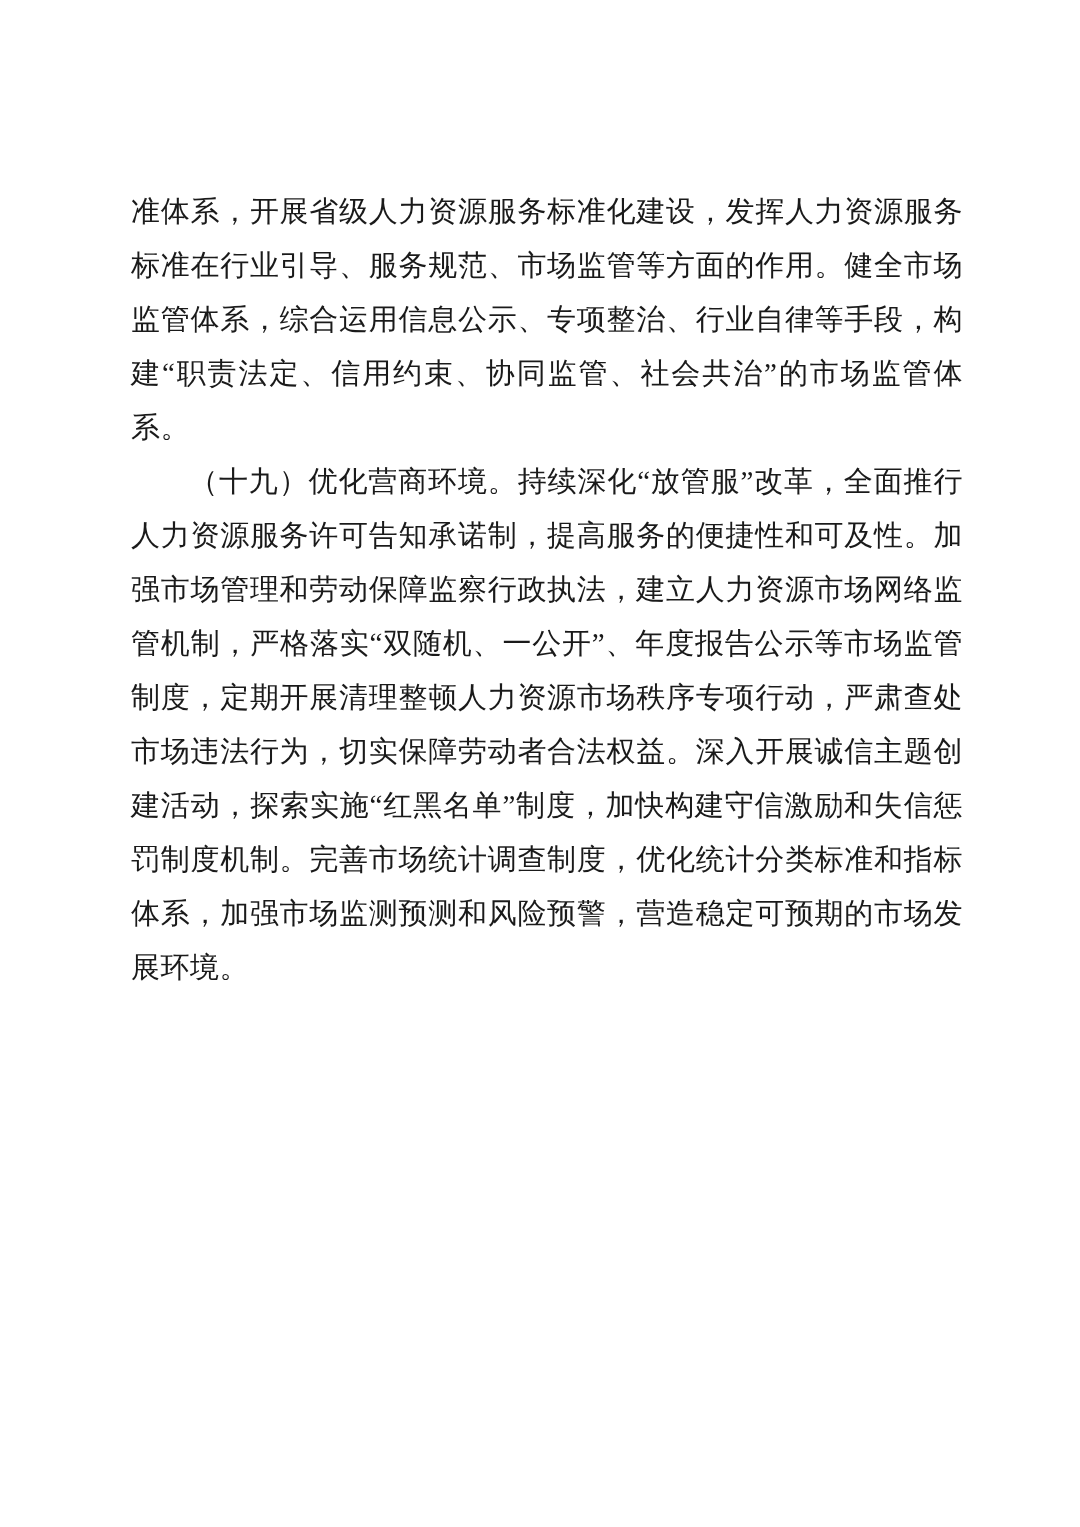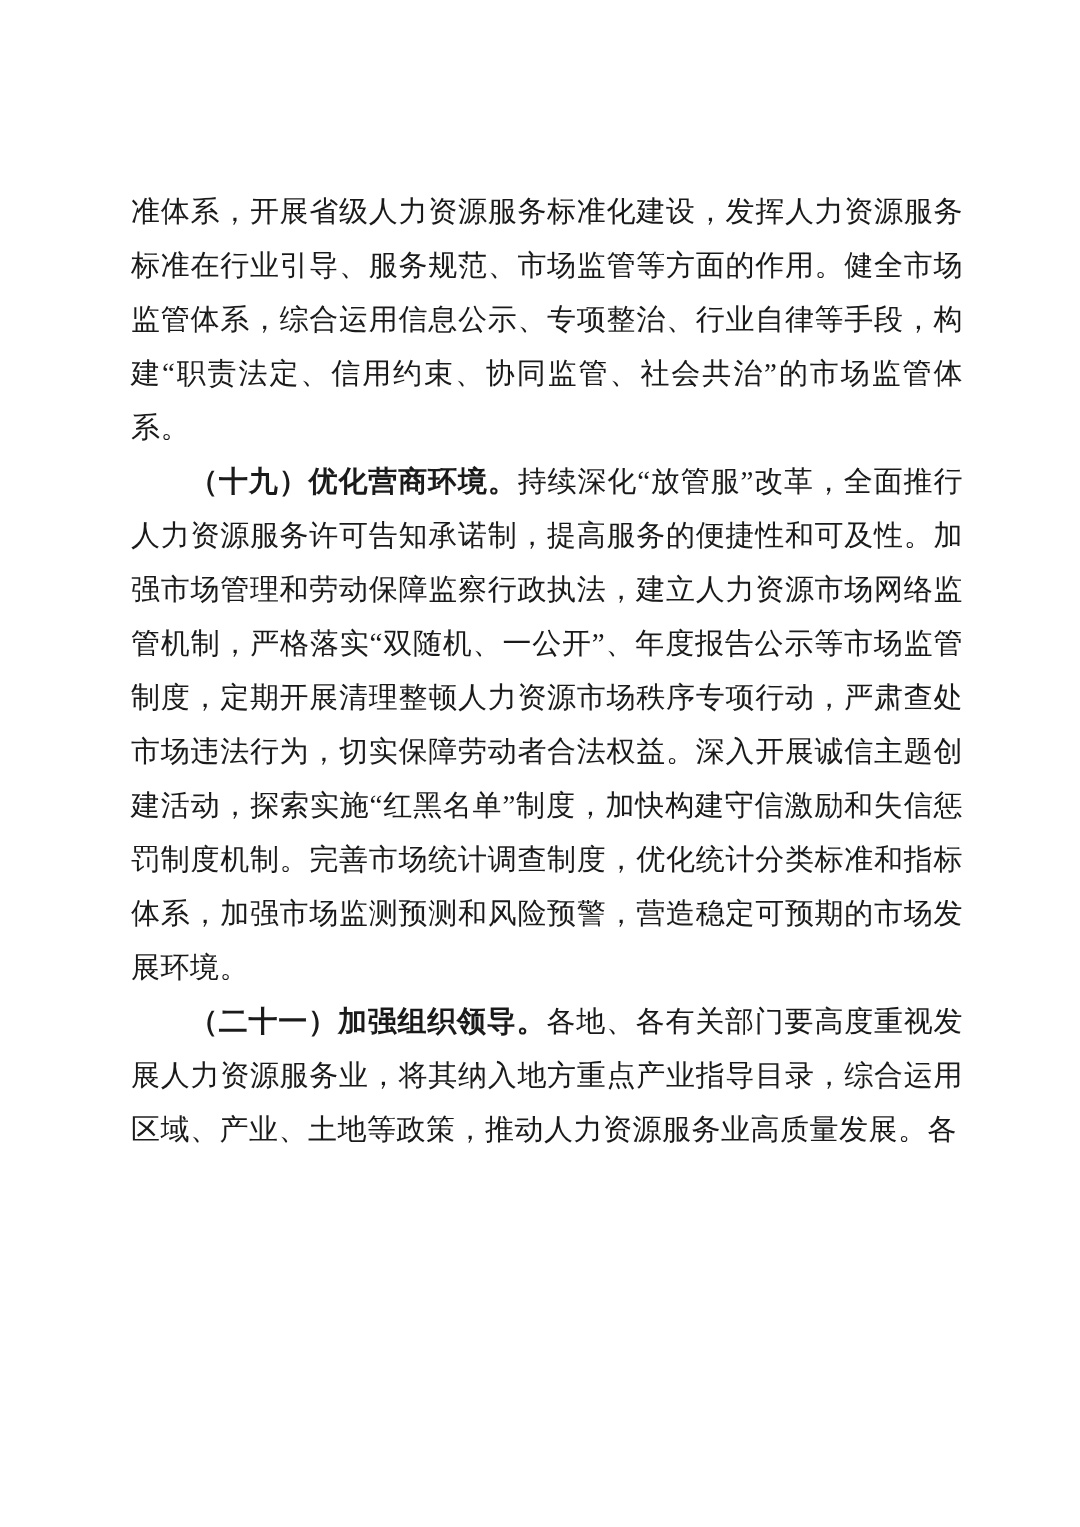--- a/index.html
+++ b/index.html
@@ -27,21 +27,21 @@
     font-size: 29px;
     line-height: 54px;
     text-align: justify;
     letter-spacing: 0.5px;
     color: #1a1a1a;
   }
   .para.indent {
     text-indent: 58px;
   }
   .lead {
-    font-weight: bold;
+    font-weight: normal;
   }
   .section-heading {
     margin: 0;
     font-family: "Liberation Sans", sans-serif;
     font-weight: bold;
     font-size: 30px;
     line-height: 54px;
     text-indent: 58px;
     color: #111111;
   }
@@ -61,18 +61,17 @@
 
 <div class="page">
   <div class="content">
 
     <p class="para"><span>准体系，开展省级人力资源服务标准化建设，发挥人力资源服务标准在行业引导、服务规范、市场监管等方面的作用。健全市场监管体系，综合运用信息公示、专项整治、行业自律等手段，构建“职责法定、信用约束、协同监管、社会共治”的市场监管体系。</span></p>
 
     <p class="para indent"><span class="lead">（十九）优化营商环境。</span><span>持续深化“放管服”改革，全面推行人力资源服务许可告知承诺制，提高服务的便捷性和可及性。加强市场管理和劳动保障监察行政执法，建立人力资源市场网络监管机制，严格落实“双随机、一公开”、年度报告公示等市场监管制度，定期开展清理整顿人力资源市场秩序专项行动，严肃查处市场违法行为，切实保障劳动者合法权益。深入开展诚信主题创建活动，探索实施“红黑名单”制度，加快构建守信激励和失信惩罚制度机制。完善市场统计调查制度，优化统计分类标准和指标体系，加强市场监测预测和风险预警，营造稳定可预期的市场发展环境。</span></p>
 
 
 
-    <p class="para indent"><span class="lead">（二十一）加强组织领导。</span><span>各地、各有关部门要高度重视发展人力资源服务业，将其纳入地方重点产业指导目录，综合运用区域、产业、土地等政策，推动人力资源服务业高质量发展。各</span></p>
 
   </div>
 
   <div class="footer">– 11 –</div>
 </div>
 
 </body></html>

